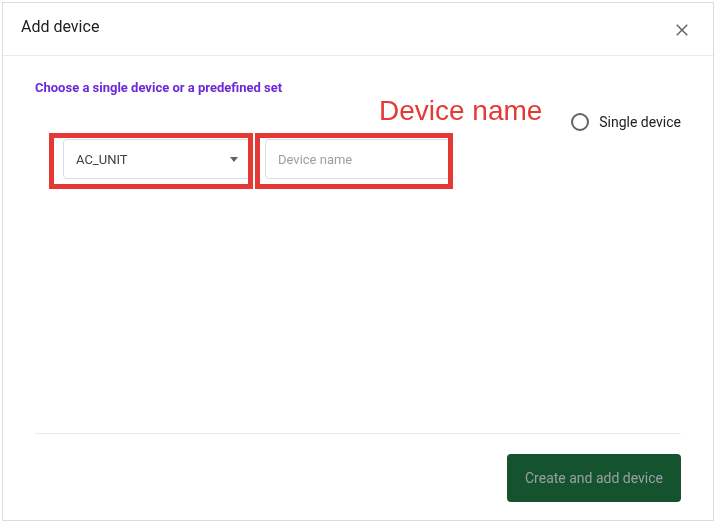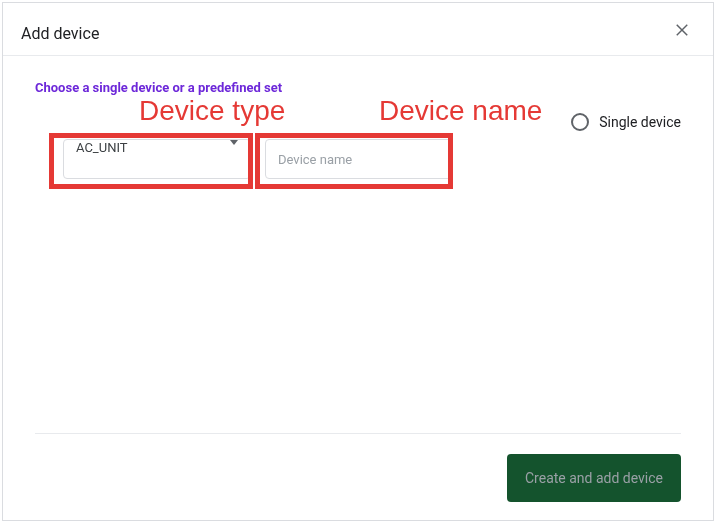--- a/index.html
+++ b/index.html
@@ -18,21 +18,21 @@
       width: 712px;
       height: 519px;
       margin: 2px;
       border: 1px solid #dadce0;
       position: relative;
       display: flex;
       flex-direction: column;
     }
     .header {
       display: flex;
-      align-items: flex-end;
+      align-items: flex-start;
       justify-content: space-between;
       padding: 14px 18px 12px 18px;
       border-bottom: 1px solid #e8eaed;
     }
     .title {
       font-size: 16px;
       font-weight: 400;
       color: #202124;
     }
     .close-btn {
@@ -89,20 +89,21 @@
     .controls-row.second {
       margin-bottom: 0;
     }
     .select-wrap {
       position: relative;
       width: 188px;
       height: 40px;
       border: 1px solid #dadce0;
       border-radius: 4px;
       display: flex;
+      align-items: center;
       padding: 0 12px;
       background: #fff;
       cursor: pointer;
     }
     .select-value {
       font-size: 13px;
       color: #3c4043;
       flex: 1;
     }
     .dropdown-arrow {
@@ -215,21 +216,20 @@
       <div class="select-wrap">
         <span class="select-value">AC_UNIT</span>
         <span class="dropdown-arrow"></span>
       </div>
       <input type="text" class="text-input" placeholder="Device name" style="">
     </div>
 
 
   </div>
 
-  <div class="annotation-label l1">Device type</div>
   <div class="annotation-label l2">Device name</div>
   <div class="annotation-box-1"></div>
   <div class="annotation-box-2"></div>
 
   <div class="bottom-area">
     <div class="divider"></div>
     <div class="footer-row">
       <button class="create-btn">Create and add device</button>
     </div>
   </div>

